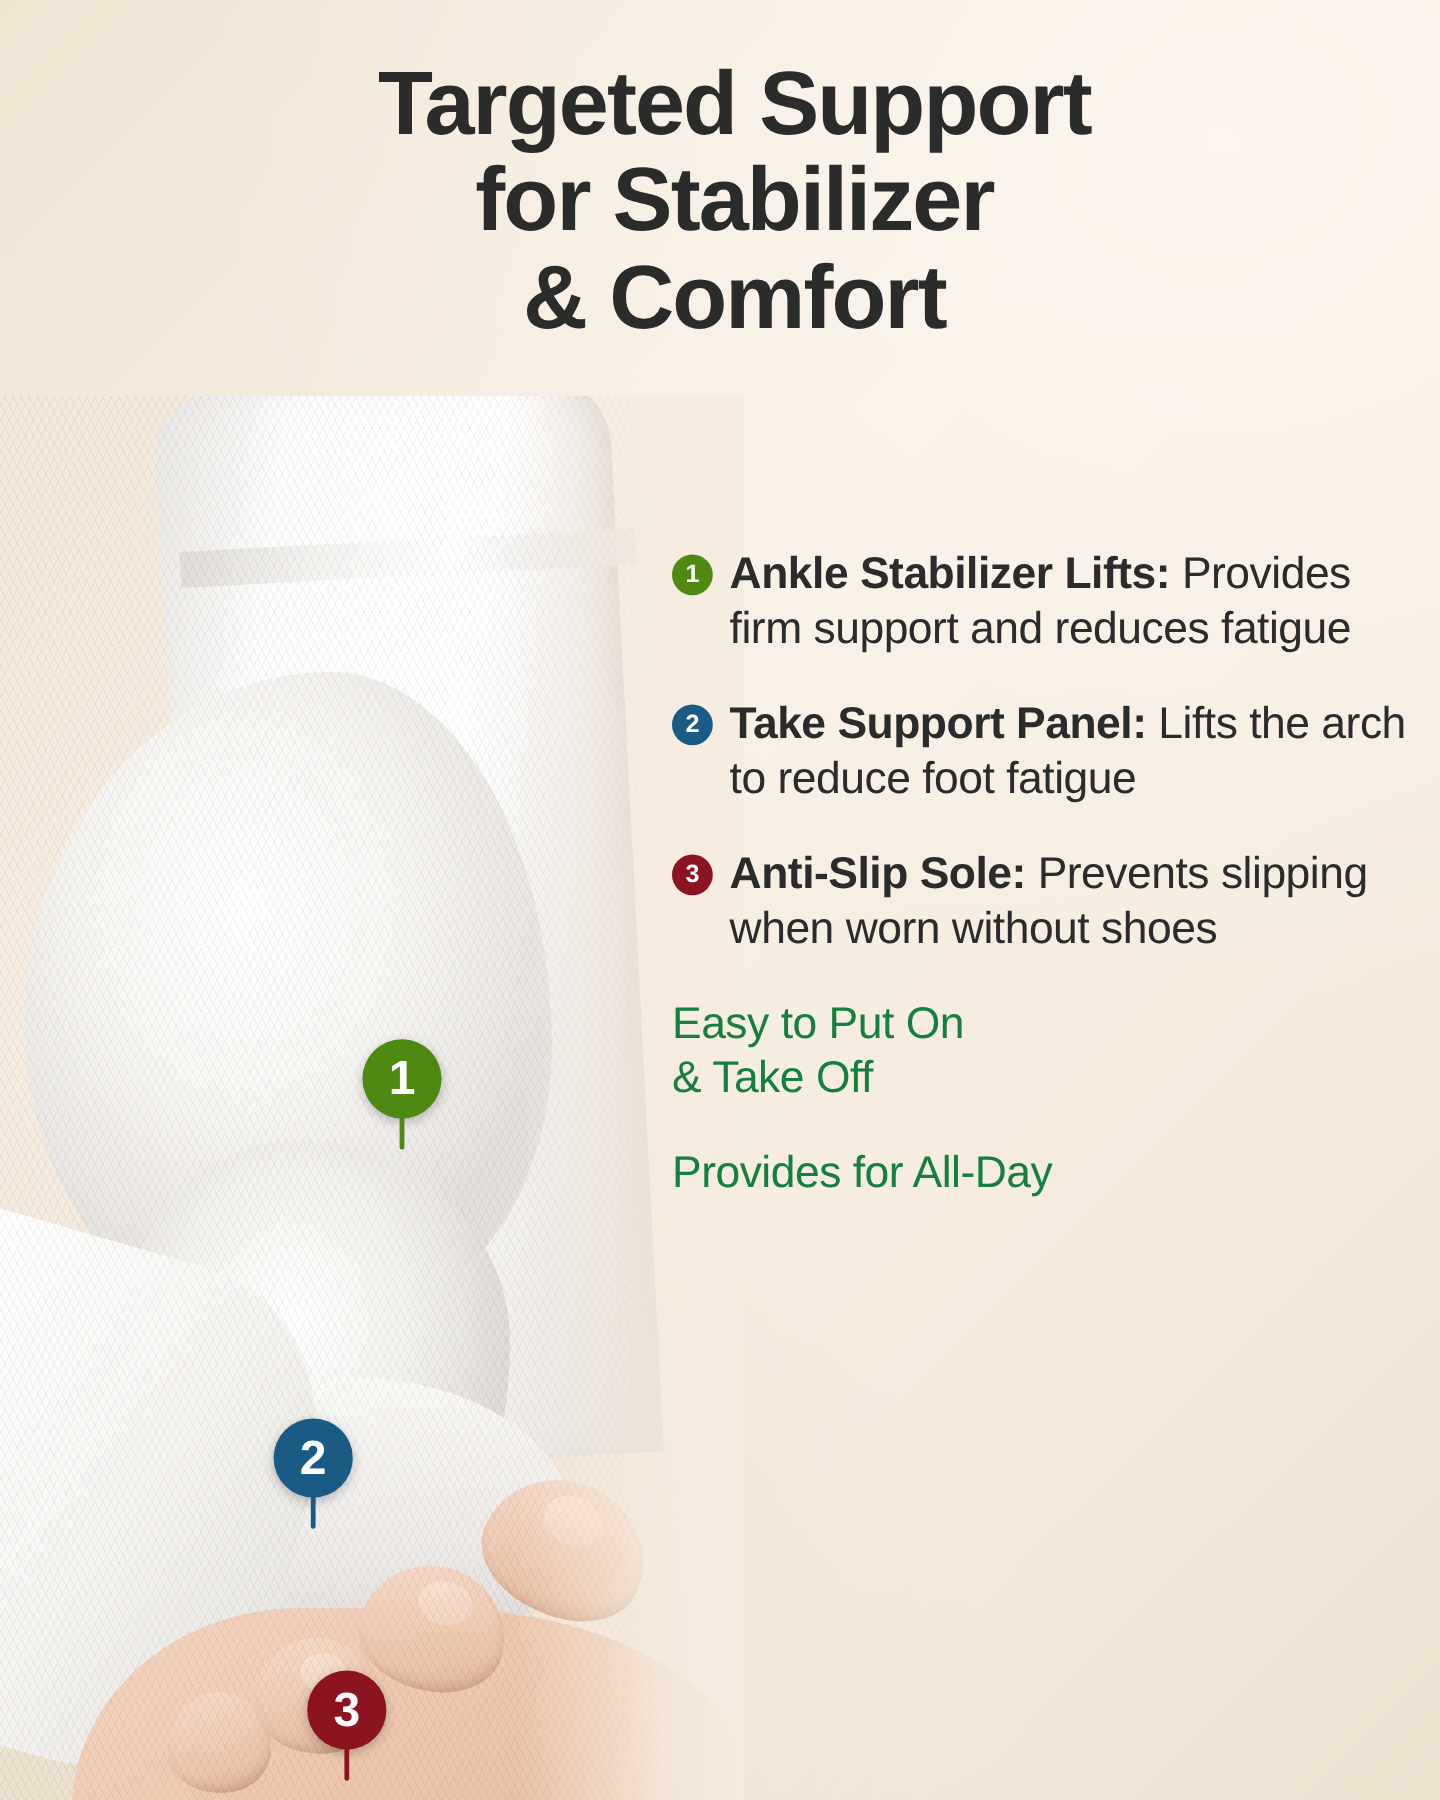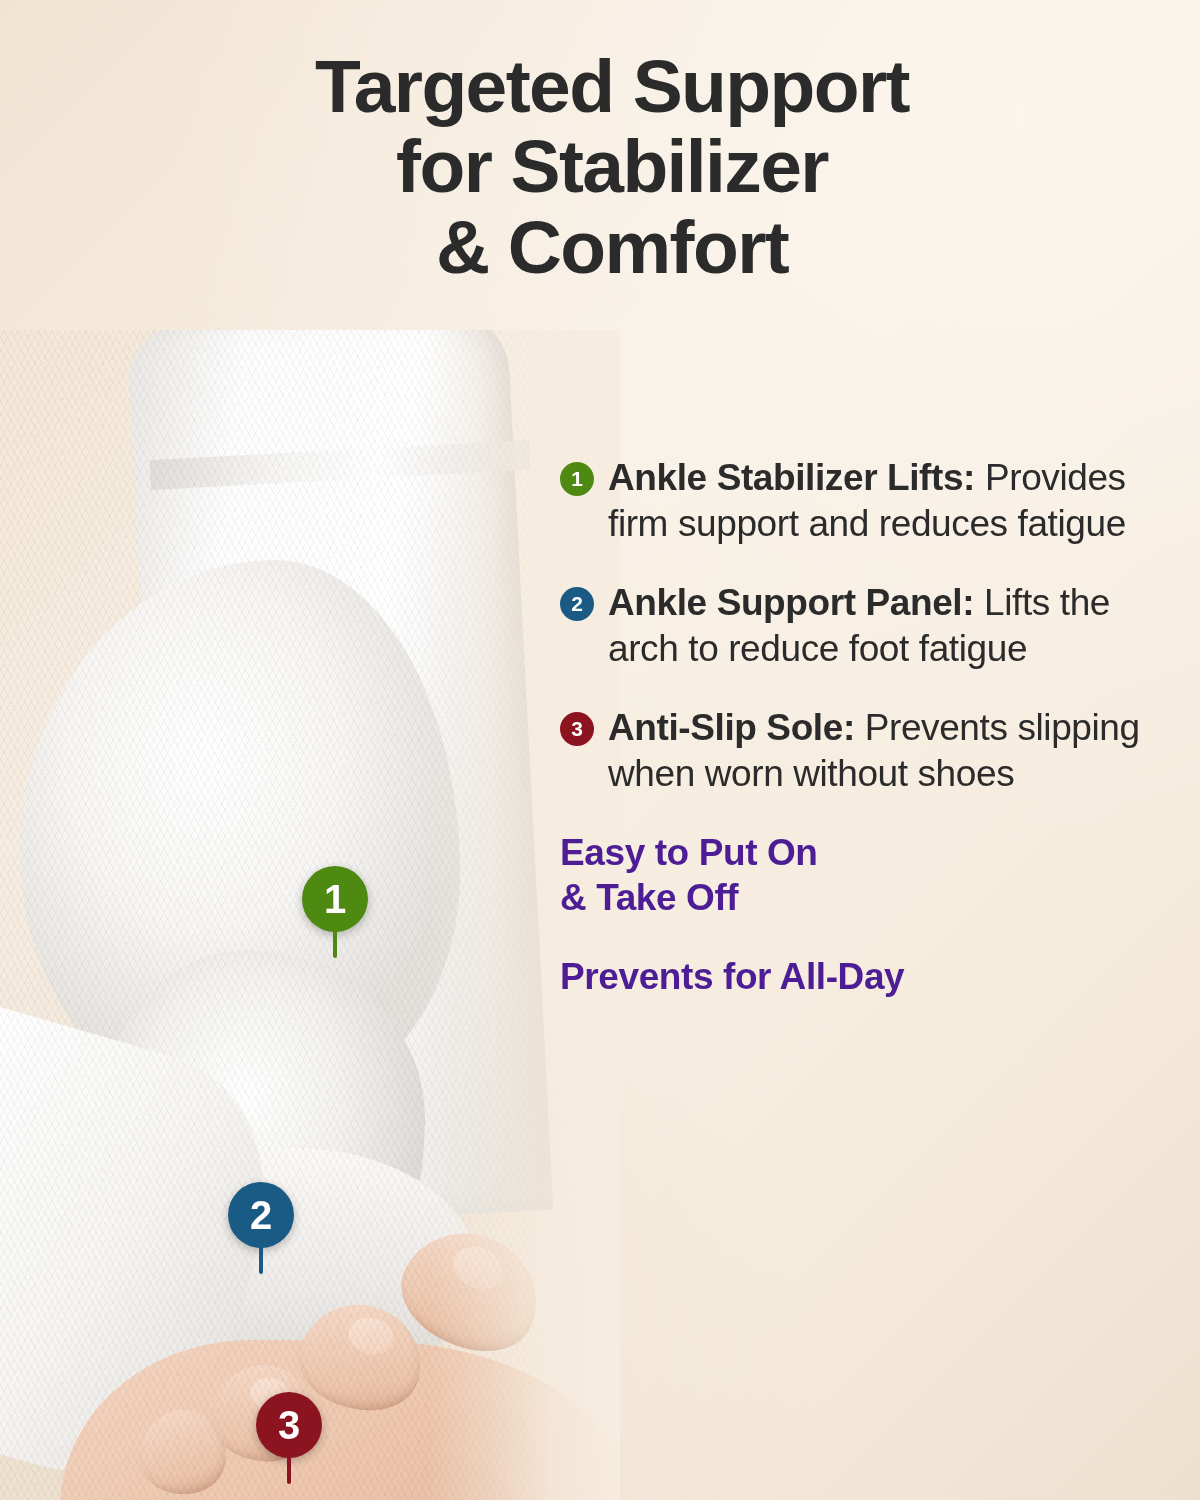--- a/index.html
+++ b/index.html
@@ -220,22 +220,22 @@
     color: #2b2b2b;
     font-weight: 400;
     letter-spacing: -0.4px;
   }
   .ftitle {
     font-weight: 800;
   }
   .plain-feature {
     font-size: 37px;
     line-height: 1.22;
-    font-weight: 700;
-    color: #4c1d95;
+    font-weight: 400;
+    color: #15803d;
     letter-spacing: -0.4px;
     margin-bottom: 34px;
   }
   .plain-feature .pf-line { display: block; }
 </style>
 </head>
 <body>
 
 <div class="poster">
   <div class="bg-wash"></div>
@@ -288,38 +288,38 @@
         <span class="ftitle">Ankle Stabilizer Lifts:</span>
         <span>Provides firm support and reduces fatigue</span>
       </div>
     </div>
 
     <div class="feature">
       <div class="badge" style="background:#1a5b85">
         <span>2</span>
       </div>
       <div class="ftext">
-        <span class="ftitle">Ankle Support Panel:</span>
+        <span class="ftitle">Take Support Panel:</span>
         <span>Lifts the arch to reduce foot fatigue</span>
       </div>
     </div>
 
     <div class="feature">
       <div class="badge" style="background:#8c1420">
         <span>3</span>
       </div>
       <div class="ftext">
         <span class="ftitle">Anti-Slip Sole:</span>
         <span>Prevents slipping when worn without shoes</span>
       </div>
     </div>
 
     <div class="plain-feature">
       <span class="pf-line">Easy to Put On</span>
       <span class="pf-line">&amp; Take Off</span>
     </div>
 
     <div class="plain-feature">
-      <span class="pf-line">Prevents for All-Day</span>
+      <span class="pf-line">Provides for All-Day</span>
     </div>
 
   </div>
 </div>
 
 </body></html>

